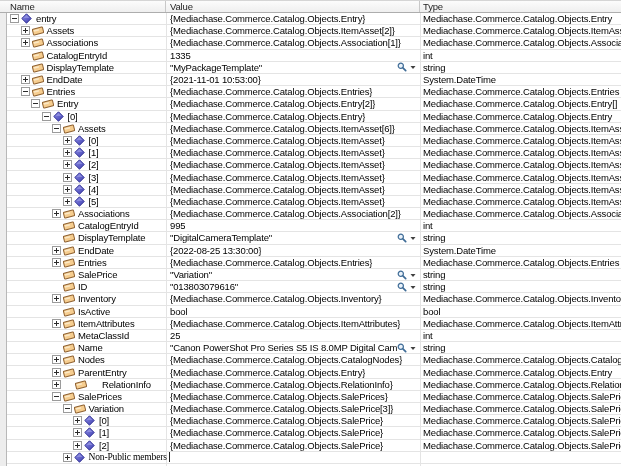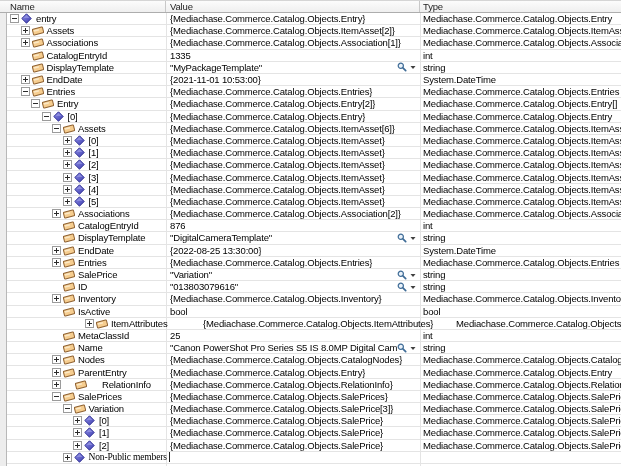--- a/index.html
+++ b/index.html
@@ -486,21 +486,21 @@
             <svg width="12" height="11" viewBox="0 0 12 11">
               <g transform="rotate(-14 6 6)">
                 <rect x="0.8" y="3" width="10.4" height="6" rx="0.8" fill="#F6CD8F" stroke="#8E6030" stroke-width="1"></rect>
                 <rect x="2" y="4.2" width="5.2" height="1.6" fill="#FBE8C6"></rect>
               </g>
             </svg>
           </span>
           <span class="ntext">CatalogEntryId</span>
         </div>
         <div class="cell value">
-          <span class="vtext">876</span>
+          <span class="vtext">995</span>
         </div>
         <div class="cell type">
           <span>int</span>
         </div>
       </div>
       <div class="row">
         <div class="cell name" style="padding-left: 52px;">
           <span class="slot"></span>
           <span class="tico">
             <svg width="12" height="11" viewBox="0 0 12 11">
@@ -684,21 +684,21 @@
           <span class="ntext">IsActive</span>
         </div>
         <div class="cell value">
           <span class="vtext">bool</span>
         </div>
         <div class="cell type">
           <span>bool</span>
         </div>
       </div>
       <div class="row">
-        <div class="cell name" style="padding-left: 52px; margin-left: 33px;">
+        <div class="cell name" style="padding-left: 52px;">
           <span class="slot">
             <svg width="9" height="9" viewBox="0 0 9 9">
               <rect x="0.5" y="0.5" width="8" height="8" fill="#FFFFFF" stroke="#9B9B9B"></rect>
               <line x1="2" y1="4.5" x2="7" y2="4.5" stroke="#2B2B2B" stroke-width="1"></line>
               <line x1="4.5" y1="2" x2="4.5" y2="7" stroke="#2B2B2B" stroke-width="1"></line>
             </svg>
           </span>
           <span class="tico">
             <svg width="12" height="11" viewBox="0 0 12 11">
               <g transform="rotate(-14 6 6)">

